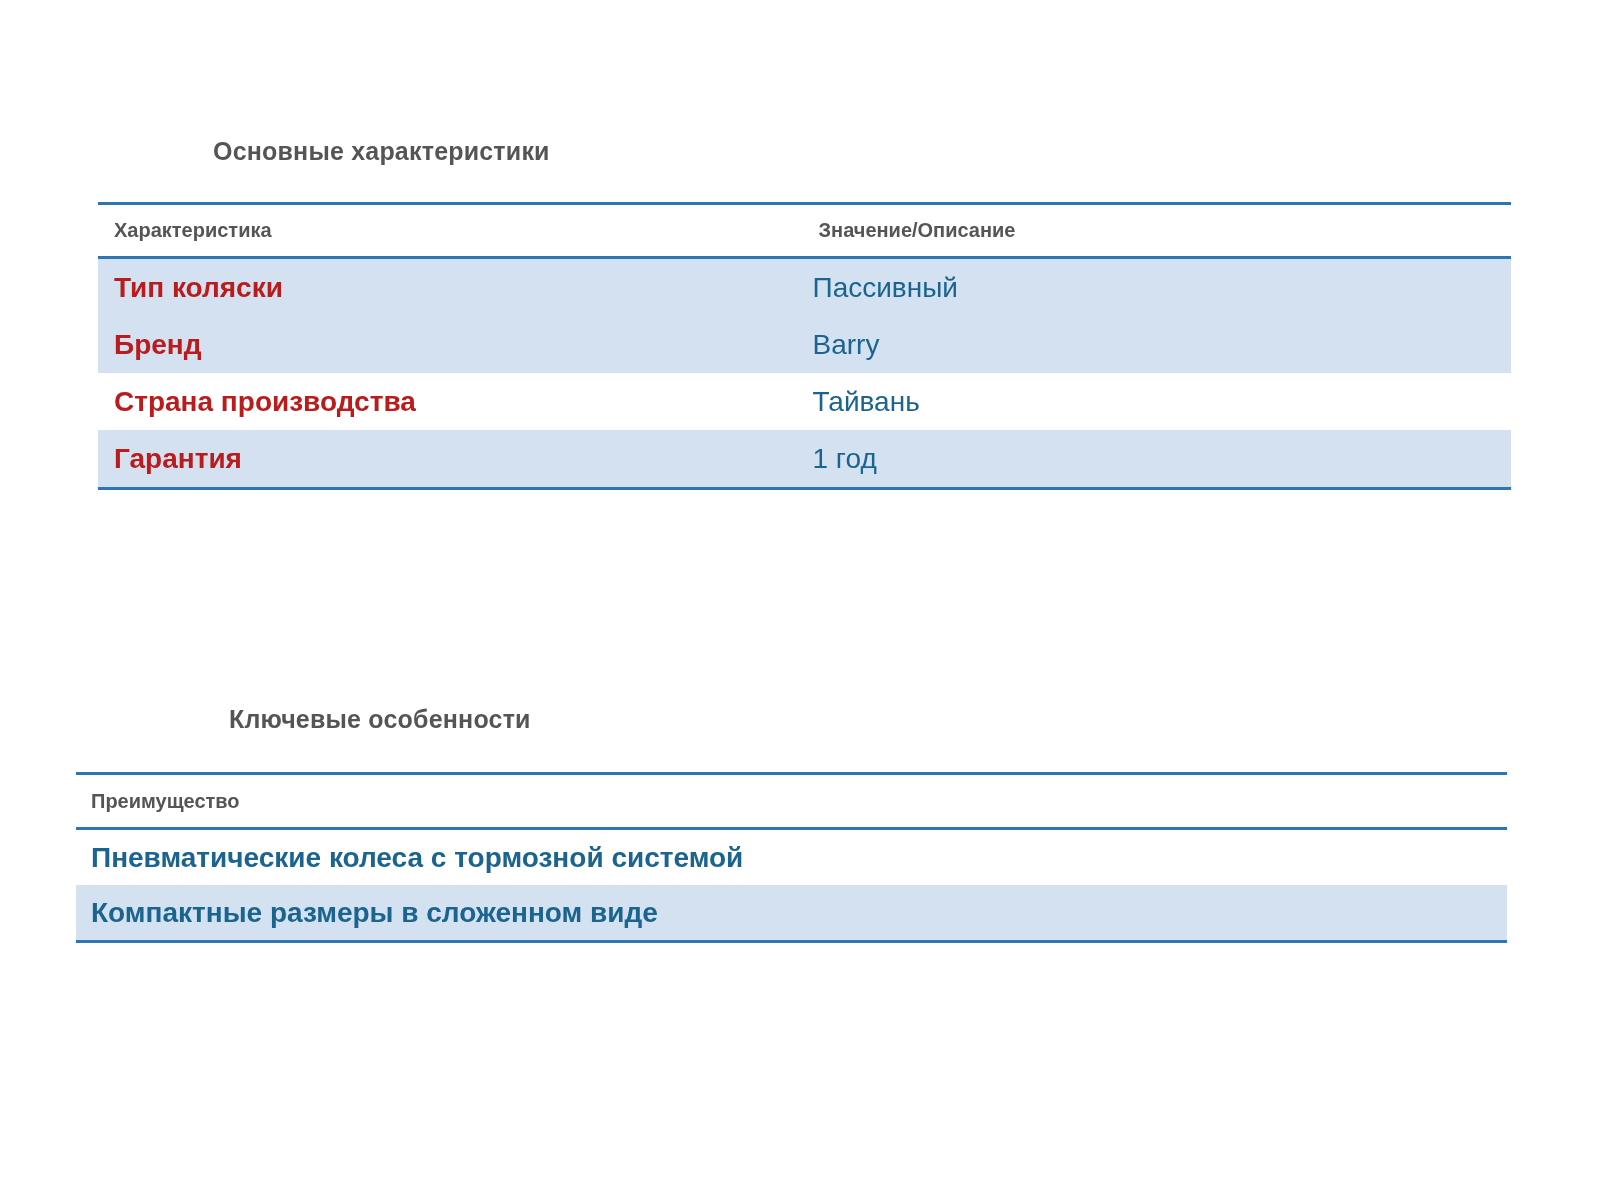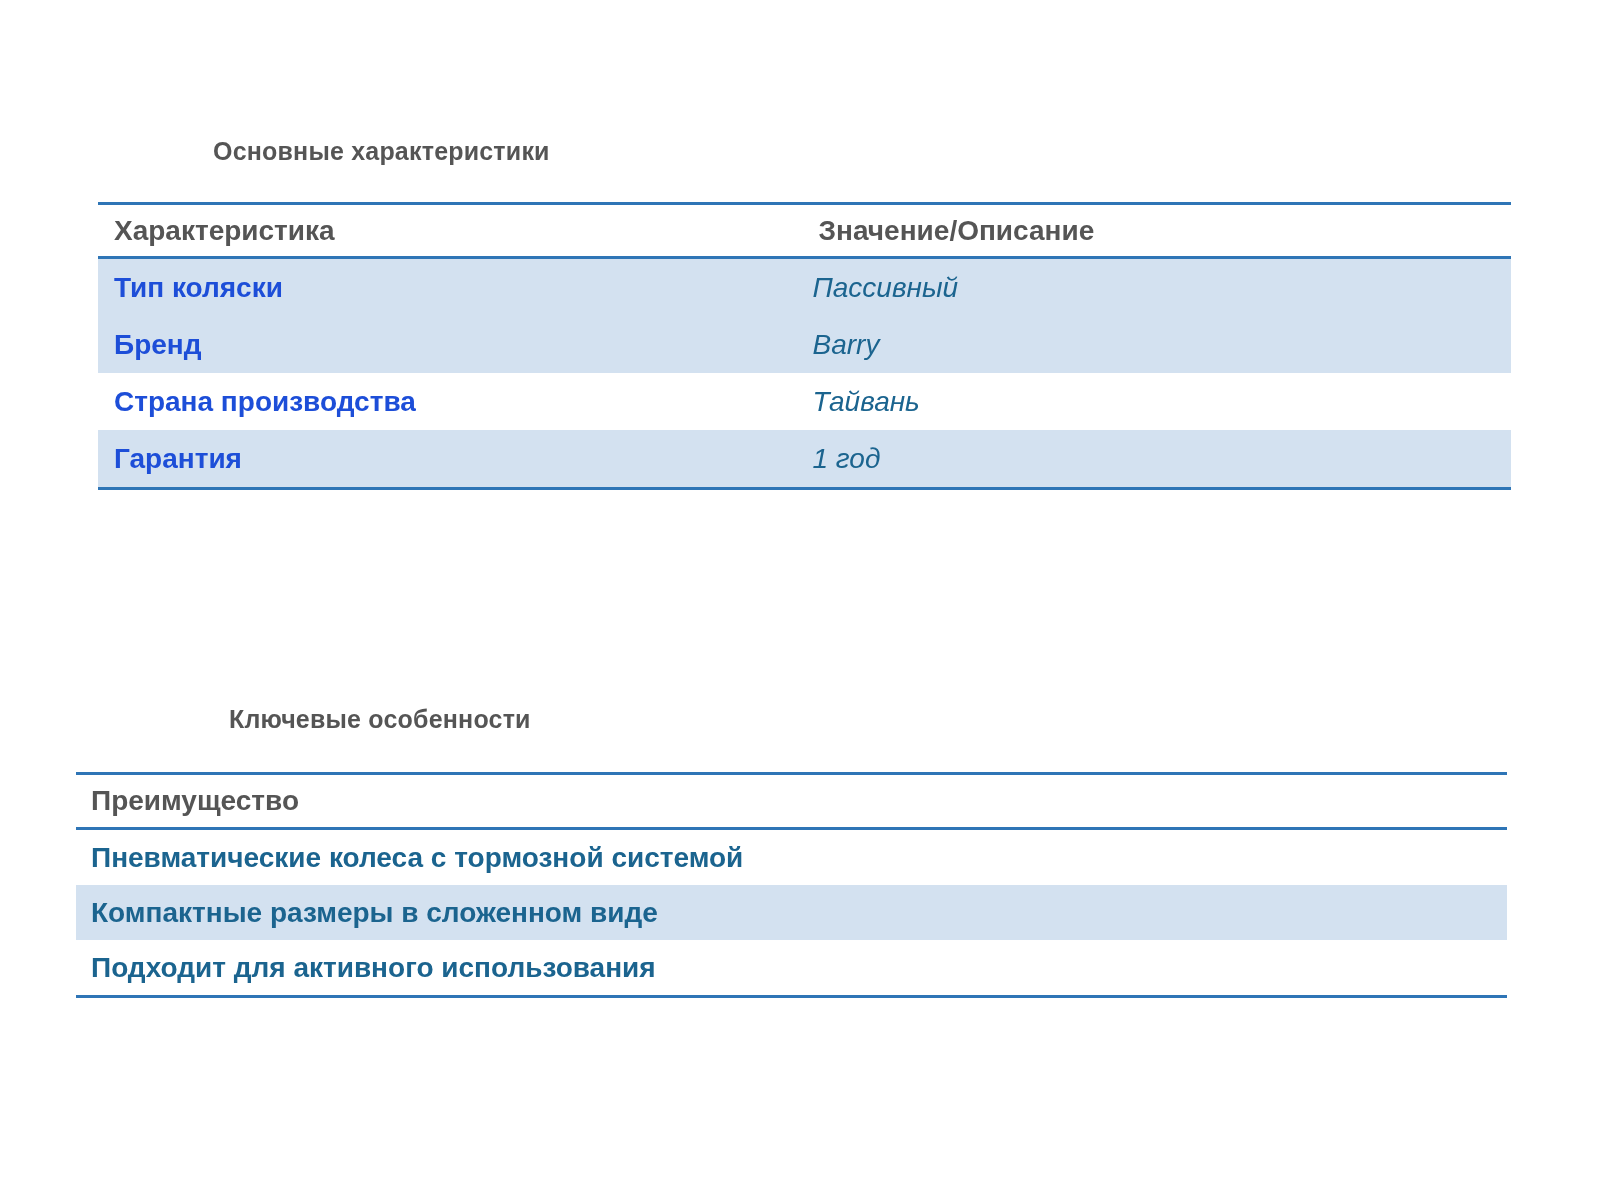--- a/index.html
+++ b/index.html
@@ -31,50 +31,49 @@
   #main-table { left: 98px; top: 202px; width: 1413px; }
   #feat-table { left: 76px; top: 772px; width: 1431px; }
 
   .t-header {
     display: flex;
     align-items: center;
     background: #ffffff;
     border-bottom: 3px solid #2E75B6;
     font-weight: bold;
     color: #555555;
-    font-size: 28px;
+    font-size: 20px;
   }
   #main-table .t-header { height: 54px; }
   #feat-table .t-header { height: 55px; }
 
   .t-row {
     display: flex;
     align-items: center;
     font-size: 28px;
   }
   #main-table .t-row { height: 57px; }
   #feat-table .t-row { height: 55px; }
 
   .t-row.alt { background: #D3E1F0; }
   .t-row.plain { background: #ffffff; }
 
   .cell-label {
     width: 50%;
     padding-left: 16px;
     font-weight: bold;
-    color: #1d4ed8;
+    color: #b91c1c;
     white-space: nowrap;
   }
   .cell-value {
     width: 50%;
     padding-left: 8px;
     font-weight: normal;
     color: #1B648F;
     white-space: nowrap;
-    font-style: italic;
   }
   .cell-head-1 { width: 50%; padding-left: 16px; }
   .cell-head-2 { width: 50%; padding-left: 8px; margin-left: 12px; }
   .cell-head-full { width: 100%; padding-left: 15px; }
 
   .cell-feature {
     width: 100%;
     padding-left: 15px;
     font-weight: bold;
     color: #1B648F;
@@ -125,16 +124,13 @@
 
 
   <div class="t-row plain">
     <div class="cell-feature">Пневматические колеса с тормозной системой</div>
   </div>
 
   <div class="t-row alt">
     <div class="cell-feature">Компактные размеры в сложенном виде</div>
   </div>
 
-  <div class="t-row plain">
-    <div class="cell-feature">Подходит для активного использования</div>
-  </div>
 </div>
 
 </body></html>

